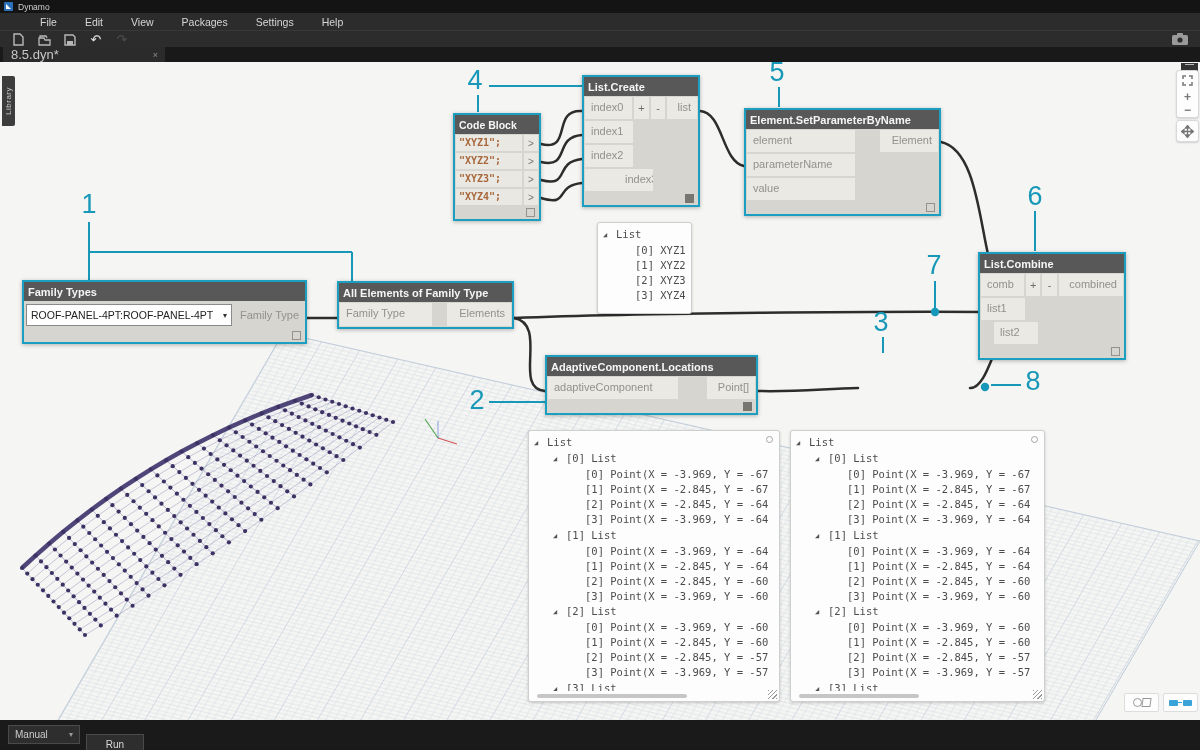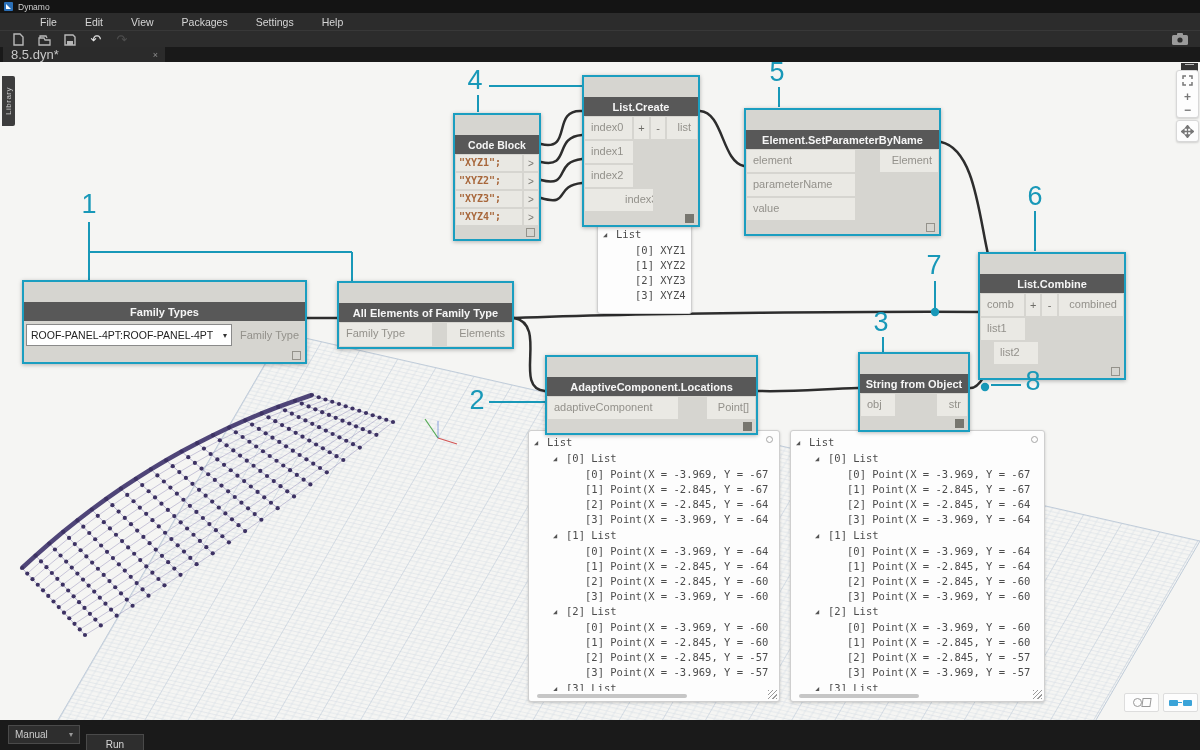--- a/index.html
+++ b/index.html
@@ -38,21 +38,21 @@
   .collapse i{display:block;width:9px;border-top:1px solid #bbb;box-shadow:0 3px 0 #bbb,0 6px 0 #bbb;height:7px;margin-top:-5px;}
   .viewtoggles{position:absolute;left:1124px;top:693px;z-index:6;display:flex;gap:4px;}
   .vt{width:33px;height:17px;background:#fdfdfd;border:1px solid #ddd;border-radius:2px;display:flex;align-items:center;justify-content:center;gap:2px;}
   .geoA{width:7px;height:7px;border:1.2px solid #999;border-radius:50%;}
   .geoB{width:7px;height:7px;border:1.2px solid #999;margin-left:-2px;transform:skewX(-8deg);}
   .ndA{width:9px;height:6px;background:#3aa3d8;border-radius:1px;}
   .ndB{width:9px;height:6px;background:#3aa3d8;border-radius:1px;margin-left:3px;}
   .ndL{width:6px;border-top:1.4px solid #3aa3d8;margin:0 -4px;}
   
   .node{position:absolute;border:2.5px solid #1b9ec0;background:#d6d5d0;box-sizing:border-box;z-index:4;box-shadow:0 1px 4px rgba(0,0,0,.28);}
-  .nh{background:#585858;color:#f5f5f5;font-weight:bold;font-size:11px;text-align:center;padding:4px 4px 3px;white-space:nowrap;overflow:hidden;margin-top:20px;}
+  .nh{background:#585858;color:#f5f5f5;font-weight:bold;font-size:11px;text-align:left;padding:4px 4px 3px;white-space:nowrap;overflow:hidden;}
   .row{display:flex;align-items:stretch;}
   .chip{background:#eae9e4;color:#93918b;font-size:11px;padding:4px 6px 3px;margin:1px;white-space:nowrap;overflow:hidden;box-sizing:border-box;}
   .chip.r{text-align:right;}
   .sp{flex:1;}
   .btnchip{background:#eae9e4;color:#6f6e69;font-size:11px;margin:1px;width:15px;display:flex;align-items:center;justify-content:center;}
   .strip{display:flex;justify-content:flex-end;align-items:center;height:13px;padding-right:4px;}
   .cb{width:9px;height:9px;border:1.5px solid #94928b;box-sizing:border-box;}
   .cb.filled{background:#77766f;border-color:#77766f;}
   .dd{background:#ffffff;border:1px solid #8a8a8a;margin:3px 2px;width:206px;display:flex;align-items:center;font-size:10.5px;color:#222;padding:0 4px;box-sizing:border-box;white-space:nowrap;overflow:hidden;}
   .dd .caret{margin-left:auto;font-size:8px;color:#333;padding-left:3px;}
@@ -595,31 +595,20 @@
     <div class="row" style="height:24px;">
       <div class="chip" style="width:130px;">adaptiveComponent</div>
       <div class="sp"></div>
       <div class="chip r" style="width:48px;">Point[]</div>
     </div>
     <div class="strip">
         <span class="cb filled"></span>
       </div>
   </div>
 
-  <div class="node" style="left:858px;top:352px;width:112px;">
-    <div class="nh">String from Object</div>
-    <div class="row" style="height:24px;">
-      <div class="chip" style="width:34px;">obj</div>
-      <div class="sp"></div>
-      <div class="chip r" style="width:30px;">str</div>
-    </div>
-    <div class="strip">
-        <span class="cb filled"></span>
-      </div>
-  </div>
 
   <div class="bubble" style="left:597px;top:222px;width:93px;height:90px;">
     <div class="wlwrap">
         <div class="wl" style="padding-left: 18px;"><span class="tri">◢</span><span>List</span></div>
         <div class="wl" style="padding-left: 37px;"><span>[0] XYZ1</span></div>
         <div class="wl" style="padding-left: 37px;"><span>[1] XYZ2</span></div>
         <div class="wl" style="padding-left: 37px;"><span>[2] XYZ3</span></div>
         <div class="wl" style="padding-left: 37px;"><span>[3] XYZ4</span></div>
       </div>
   </div>

